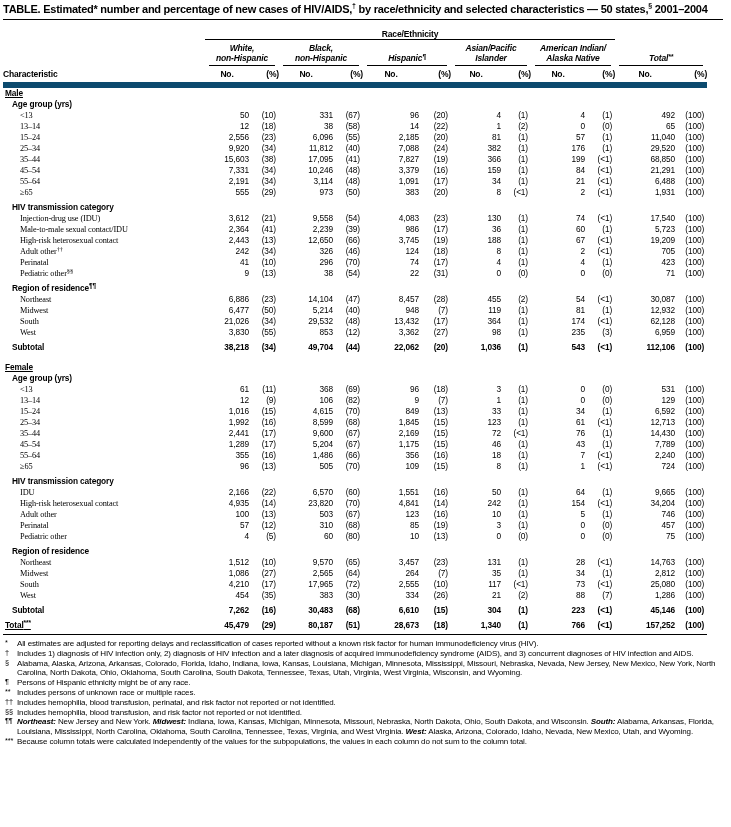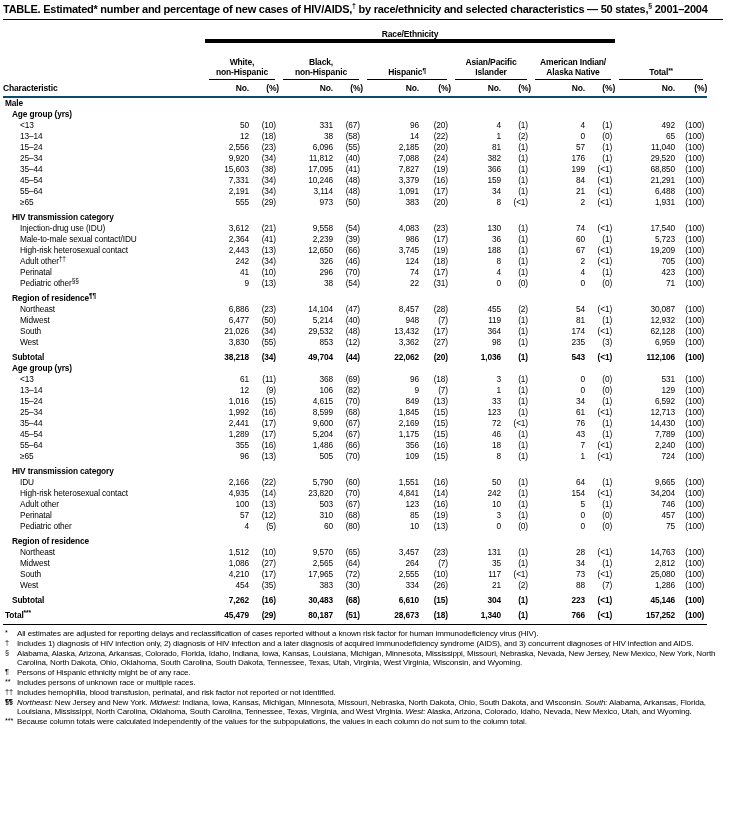--- a/index.html
+++ b/index.html
@@ -14,47 +14,47 @@
   
   .title{font-weight:bold;font-size:11px;line-height:13px;letter-spacing:-0.25px;}
   .title sup{font-size:7px;line-height:0;}
   .title-rule{border-top:1.5px solid #000;margin-top:3px;}
 
   
   table{table-layout:fixed;border-collapse:collapse;width:704px;}
   col.c-char{width:202px;}
 
   thead th{font-weight:bold;padding:0;vertical-align:bottom;font-size:8.5px;letter-spacing:-0.15px;}
-  th.race-eth{border-bottom:4px solid #000000;padding:9px 0 0;text-align:center;}
+  th.race-eth{border-bottom:1px solid #000000;padding:9px 0 0;text-align:center;}
   th.group{padding:0;}
-  .glabel{margin:15px 4px 0;text-align:center;line-height:9.5px;border-bottom:1px solid #000;padding-bottom:2px;}
+  .glabel{margin:4px 4px 0;text-align:center;line-height:9.5px;border-bottom:1px solid #000;padding-bottom:2px;font-style:italic;}
   .gl1:empty{display:none;}
   .sup{font-size:6.5px;vertical-align:top;line-height:1;}
-  tr.subhead th{border-bottom:2px solid #0c4a6e;padding:3px 0 3px;}
+  tr.subhead th{border-bottom:6px solid #0c4a6e;padding:3px 0 3px;}
   th.char-h{text-align:left;padding-left:2px;}
-  th.no-h{text-align:right;padding-right:4px;}
+  th.no-h{text-align:center;padding-right:4px;}
   th.pct-h{text-align:right;padding-right:3px;}
 
   tbody td{font-size:8.3px;line-height:11px;padding:0;letter-spacing:-0.12px;white-space:nowrap;}
   td.num{text-align:right;}
   td.pct{text-align:right;padding-right:3px;}
   td.label{text-align:left;overflow:hidden;}
-  .ind0{padding-left:2px;}
+  .ind0{padding-left:2px;text-decoration:underline;}
   .ind1{padding-left:9px;}
-  .ind2{padding-left:17px;}
+  .ind2{padding-left:17px;font-family:Liberation Serif, serif;}
   tr.section td,tr.subsection td,tr.subtotal td,tr.total td{font-weight:bold;}
   tr.gap td{padding-top:4px;}
   tr.section.gap td{padding-top:9px;}
   tr.total td{border-bottom:1.5px solid #000;padding-bottom:3px;}
 
   
   .footnotes{margin-top:4px;padding-left:2px;}
   .footnote{position:relative;padding-left:12px;font-size:8px;line-height:9.8px;letter-spacing:-0.12px;}
   .fn-marker{position:absolute;left:0;top:-1px;font-size:7.3px;}
-  .fn-italic{font-style:italic;}
+  .fn-italic{font-style:italic;font-weight:bold;}
 </style>
 </head>
 <body>
 
 <div class="page">
 
   <div class="title"><span>TABLE. Estimated* number and percentage of new cases of HIV/AIDS,</span><sup>†</sup><span> by race/ethnicity and selected characteristics — 50 states,</span><sup>§</sup> <span>2001–2004</span></div>
   <div class="title-rule"></div>
 
   <table>
@@ -423,20 +423,23 @@
           <td class="pct">(44)</td>
           <td class="num">22,062</td>
           <td class="pct">(20)</td>
           <td class="num">1,036</td>
           <td class="pct">(1)</td>
           <td class="num">543</td>
           <td class="pct">(&lt;1)</td>
           <td class="num">112,106</td>
           <td class="pct">(100)</td>
         </tr>
+        <tr class="section gap">
+          <td class="label ind0" colspan="13"><span>Female</span></td>
+        </tr>
         <tr class="subsection">
           <td class="label ind1" colspan="13"><span>Age group (yrs)</span></td>
         </tr>
         <tr class="data">
           <td class="label ind2"><span>&lt;13</span></td>
           <td class="num">61</td>
           <td class="pct">(11)</td>
           <td class="num">368</td>
           <td class="pct">(69)</td>
           <td class="num">96</td>
@@ -553,21 +556,21 @@
           <td class="num">724</td>
           <td class="pct">(100)</td>
         </tr>
         <tr class="subsection gap">
           <td class="label ind1" colspan="13"><span>HIV transmission category</span></td>
         </tr>
         <tr class="data">
           <td class="label ind2"><span>IDU</span></td>
           <td class="num">2,166</td>
           <td class="pct">(22)</td>
-          <td class="num">5,790</td>
+          <td class="num">6,570</td>
           <td class="pct">(60)</td>
           <td class="num">1,551</td>
           <td class="pct">(16)</td>
           <td class="num">50</td>
           <td class="pct">(1)</td>
           <td class="num">64</td>
           <td class="pct">(1)</td>
           <td class="num">9,665</td>
           <td class="pct">(100)</td>
         </tr>
@@ -727,18 +730,18 @@
       </tbody>
   </table>
 
   <div class="footnotes">
       <div class="footnote"><span class="fn-marker">*</span><span>All estimates are adjusted for reporting delays and reclassification of cases reported without a known risk factor for human immunodeficiency virus (HIV).</span></div>
       <div class="footnote"><span class="fn-marker">†</span><span>Includes 1) diagnosis of HIV infection only, 2) diagnosis of HIV infection and a later diagnosis of acquired immunodeficiency syndrome (AIDS), and 3) concurrent diagnoses of HIV infection and AIDS.</span></div>
       <div class="footnote"><span class="fn-marker">§</span><span>Alabama, Alaska, Arizona, Arkansas, Colorado, Florida, Idaho, Indiana, Iowa, Kansas, Louisiana, Michigan, Minnesota, Mississippi, Missouri, Nebraska, Nevada, New Jersey, New Mexico, New York, North Carolina, North Dakota, Ohio, Oklahoma, South Carolina, South Dakota, Tennessee, Texas, Utah, Virginia, West Virginia, Wisconsin, and Wyoming.</span></div>
       <div class="footnote"><span class="fn-marker">¶</span><span>Persons of Hispanic ethnicity might be of any race.</span></div>
       <div class="footnote"><span class="fn-marker">**</span><span>Includes persons of unknown race or multiple races.</span></div>
       <div class="footnote"><span class="fn-marker">††</span><span>Includes hemophilia, blood transfusion, perinatal, and risk factor not reported or not identified.</span></div>
-      <div class="footnote"><span class="fn-marker">§§</span></div>
+      <div class="footnote"><span class="fn-marker">§§</span><span>Includes hemophilia, blood transfusion, and risk factor not reported or not identified.</span></div>
       <div class="footnote"><span class="fn-marker">¶¶</span><span class="fn-italic">Northeast:</span><span class="fn-plain"> New Jersey and New York. </span><span class="fn-italic">Midwest:</span><span class="fn-plain"> Indiana, Iowa, Kansas, Michigan, Minnesota, Missouri, Nebraska, North Dakota, Ohio, South Dakota, and Wisconsin. </span><span class="fn-italic">South:</span><span class="fn-plain"> Alabama, Arkansas, Florida, Louisiana, Mississippi, North Carolina, Oklahoma, South Carolina, Tennessee, Texas, Virginia, and West Virginia. </span><span class="fn-italic">West:</span><span class="fn-plain"> Alaska, Arizona, Colorado, Idaho, Nevada, New Mexico, Utah, and Wyoming.</span></div>
       <div class="footnote"><span class="fn-marker">***</span><span>Because column totals were calculated independently of the values for the subpopulations, the values in each column do not sum to the column total.</span></div>
     </div>
 
 </div>
 
 </body></html>

